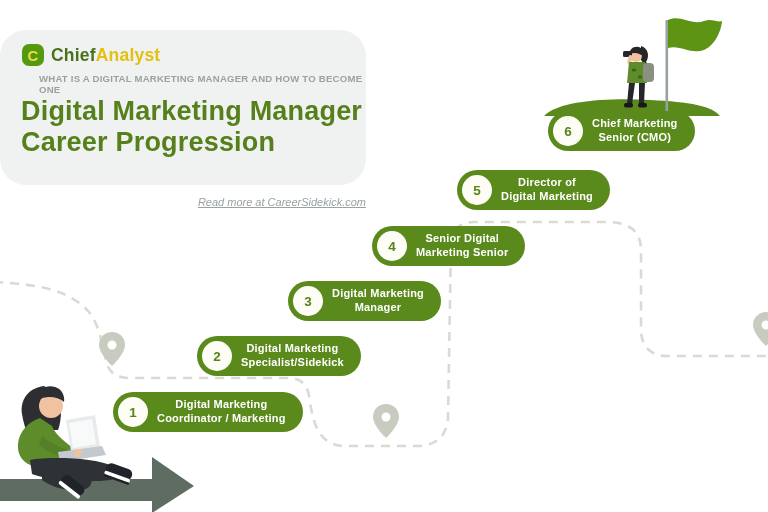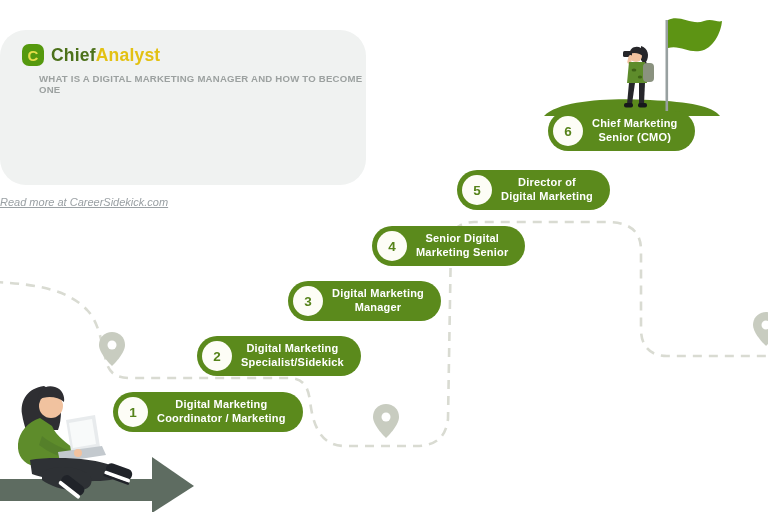--- a/index.html
+++ b/index.html
@@ -13,21 +13,21 @@
   .brand-row{position:absolute;left:22px;top:14px;display:flex;align-items:center;gap:7px;}
   .logo-badge{width:22px;height:22px;border-radius:7px;background:#55990e;color:#e6de4a;
               font-weight:bold;font-size:15px;display:flex;align-items:center;justify-content:center;}
   .brand-name{font-size:17.5px;font-weight:bold;letter-spacing:.2px;white-space:nowrap;}
   .brand-career{color:#4c711a;}
   .brand-sidekick{color:#e3c113;}
   .tagline{position:absolute;left:23px;top:43px;width:335px;font-size:9.6px;font-weight:bold;
            color:#9ca1a0;letter-spacing:.22px;margin-left:16px;}
   .title{position:absolute;left:21px;top:66px;font-size:27px;font-weight:bold;color:#55801b;
          line-height:1.13;letter-spacing:.2px;}
-  .read-more{position:absolute;left:0;top:196px;width:366px;text-align:left;z-index:2;
+  .read-more{position:absolute;left:0;top:196px;width:366px;text-align:right;z-index:2;
              font-size:11px;color:#9aa0a4;font-style:italic;text-decoration:underline;cursor:pointer;}
   
   .step{position:absolute;display:inline-flex;align-items:center;height:40px;border-radius:21px;
         background:#5b8a1c;padding:0 17px 0 5px;gap:9px;z-index:3;box-sizing:border-box;}
   .step-num{width:30px;height:30px;min-width:30px;border-radius:50%;background:#fdfdf6;color:#56831a;
             font-weight:bold;font-size:13.5px;display:flex;align-items:center;justify-content:center;}
   .step-label{color:#ffffff;font-weight:bold;font-size:11px;line-height:1.25;letter-spacing:.2px;
               white-space:nowrap;text-align:center;}
   .step-label span{display:block;}
   .step-1{left:113px;top:392px;}
@@ -118,20 +118,24 @@
   </svg>
 
   <div class="header-card">
     <div class="brand-row">
       <div class="logo-badge">C</div>
       <div class="brand-name">
         <span class="brand-career">Chief</span><span class="brand-sidekick">Analyst</span>
       </div>
     </div>
     <div class="tagline">WHAT IS A DIGITAL MARKETING MANAGER AND HOW TO BECOME ONE</div>
+    <div class="title">
+      <span>Digital Marketing Manager</span><br>
+      <span>Career Progression</span>
+    </div>
   </div>
 
   <div class="read-more">Read more at CareerSidekick.com</div>
 
   <div class="step step-1">
     <span class="step-num">1</span>
     <span class="step-label">
       <span>Digital Marketing</span>
       <span>Coordinator / Marketing</span>
     </span>

